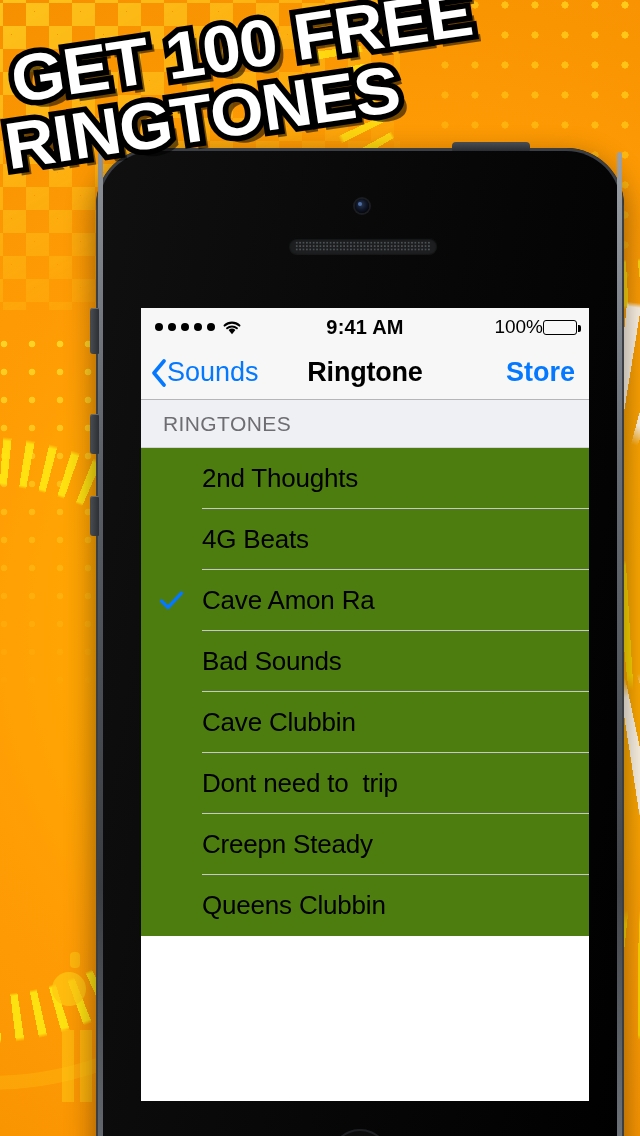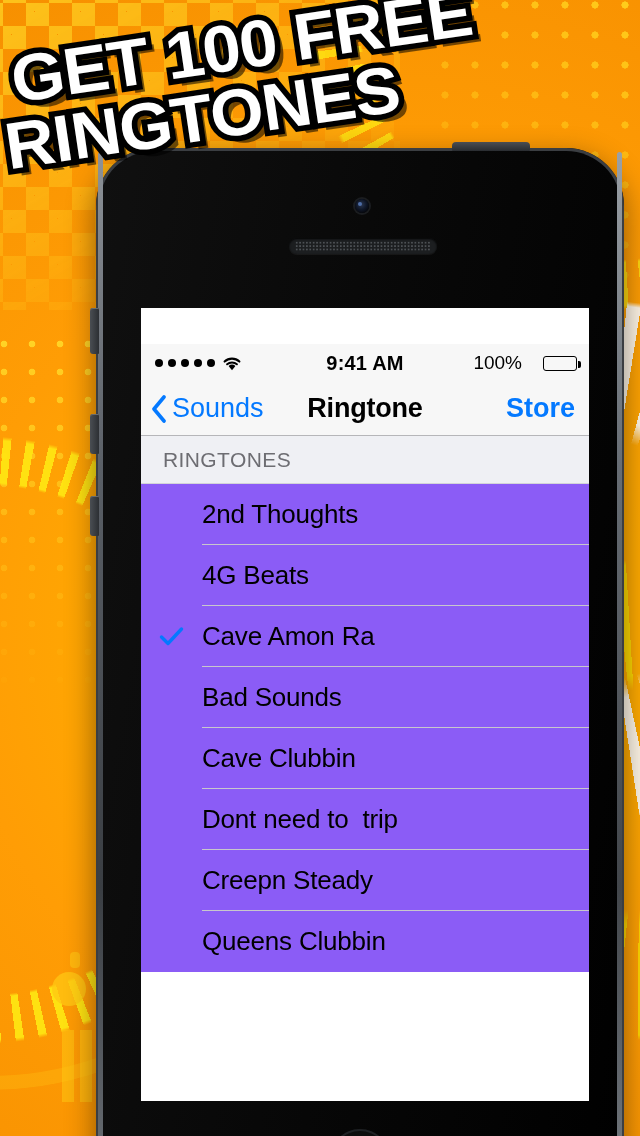--- a/index.html
+++ b/index.html
@@ -192,42 +192,42 @@
     left:45px; top:160px;
     width:448px; height:793px;
     background:#ffffff;
     overflow:hidden;
   }
   
   .statusbar{
     height:38px; background:#f7f7f7;
     display:flex; align-items:center;
     position:relative;
-    font-size:20px; color:#000;margin-top:36px;
+    font-size:20px; color:#000;
   }
   .sb-left{ position:absolute; left:14px; display:flex; align-items:center; gap:7px; }
   .sig-dots{ display:flex; gap:5px; }
   .sig-dot{ width:8px; height:8px; border-radius:50%; background:#000; }
   .wifi-ic{ width:20px; height:15px; display:block; }
   .sb-time{ width:100%; text-align:center; font-size:20px; font-weight:bold; letter-spacing:.2px; }
-  .sb-right{ position:absolute; right:12px; display:flex; align-items:center; gap:21px; font-size:19px; font-weight:500;}
+  .sb-right{ position:absolute; right:12px; display:flex; align-items:center; gap:0; font-size:19px; font-weight:500;}
   .battery{ position:relative; width:34px; height:15px; border:1.6px solid #000; border-radius:3px; padding:1.6px; }
   .battery-fill{ width:100%; height:100%; background:#000; border-radius:1px; }
   .battery-tip{ position:absolute; right:-4.5px; top:4px; width:3px; height:7px; background:#000; border-radius:0 2px 2px 0; }
 
   
   .navbar{
     height:54px; background:#f7f7f7;
     border-bottom:1px solid #b6b6b9;
     display:flex; align-items:center;
     position:relative;
   }
   .nav-back{
     position:absolute; left:10px;
-    display:flex; align-items:center; gap:5px;
+    display:flex; align-items:center; 
     color:#0479FF; font-size:27px;
   }
   .chev{ width:16px; height:28px; display:block; }
   .nav-title{ width:100%; text-align:center; font-size:27px; font-weight:bold; color:#000; letter-spacing:-.2px;}
   .nav-store{ position:absolute; right:14px; color:#0479FF; font-size:27px;font-weight:bold; }
 
   
   .section-head{
     height:48px; background:#eff0f4;
     border-bottom:1px solid #d3d4d8;
@@ -235,21 +235,21 @@
     padding-left:22px;
     font-size:21px; color:#6d6d72; letter-spacing:.4px;
   }
 
   
   .list{ background:#fff; }
   .row{
     height:61px;
     display:flex; align-items:center;
     position:relative;
-    background:#8b5cf6;
+    background:#4d7c0f;
   }
   .row:after{
     content:""; position:absolute; left:61px; right:0; bottom:0;
     height:1px; background:#c8c7cc;
   }
   .row:last-child:after{ display:none; }
   .row-check{ width:61px; display:flex; align-items:center; justify-content:center; }
   .check-ic{ width:25px; height:25px; display:block; }
   .row-label{ font-size:26px; color:#000; letter-spacing:-.2px; white-space:pre; }
 

